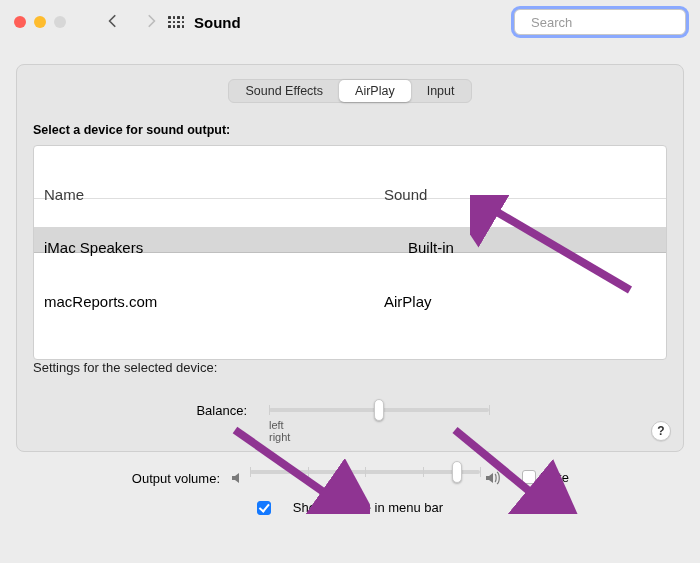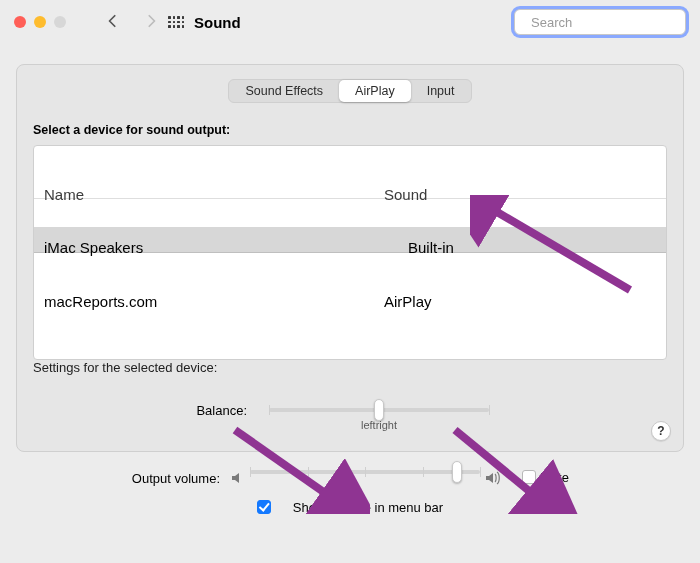--- a/index.html
+++ b/index.html
@@ -172,26 +172,27 @@
   .balance-track {
     width: 220px; height: 4px; background: #d3d3d3; border-radius: 2px; position: relative;
   }
   .balance-track .tick { position:absolute; top:-3px; width:1px; height:10px; background:#cfcfcf; }
   .balance-thumb {
     position:absolute; top:50%; transform:translate(-50%,-50%);
     width: 10px; height: 22px; border-radius: 5px;
     background: #fff; border:1px solid #c8c8c8; box-shadow:0 1px 2px rgba(0,0,0,0.25);
   }
   .slider-captions {
-    display:flex; justify-content:center;
+    display:flex; justify-content:flex-start;
     font-size: 11px; color: var(--text-muted);
     width: 220px;
     position: absolute;
     top: 26px;
     left: 0;
+    flex-direction: column;
   }
   .help-btn {
     position: absolute;
     right: 12px;
     bottom: 10px;
     width: 20px; height: 20px;
     border-radius: 50%;
     background: #fff;
     border: 1px solid #c8c8c8;
     font-size: 12px;
@@ -231,21 +232,21 @@
   }
   .mac-checkbox.checked {
     background: var(--accent); border-color: var(--accent);
   }
   .mac-checkbox.checked::after {
     content: ""; width: 4px; height: 8px;
     border: solid #fff; border-width: 0 2px 2px 0;
     transform: rotate(40deg) translate(-0.5px,-1px);
   }
   .menubar-row {
-    display:flex; align-items:flex-start; justify-content:center;
+    display:flex; align-items:flex-end; justify-content:center;
     gap: 22px; margin-top: 14px; font-size: 13px;
   }
 
   
   .arrow { position:absolute; pointer-events:none; }
 </style>
 </head>
 <body>
 
 <div class="toolbar">

